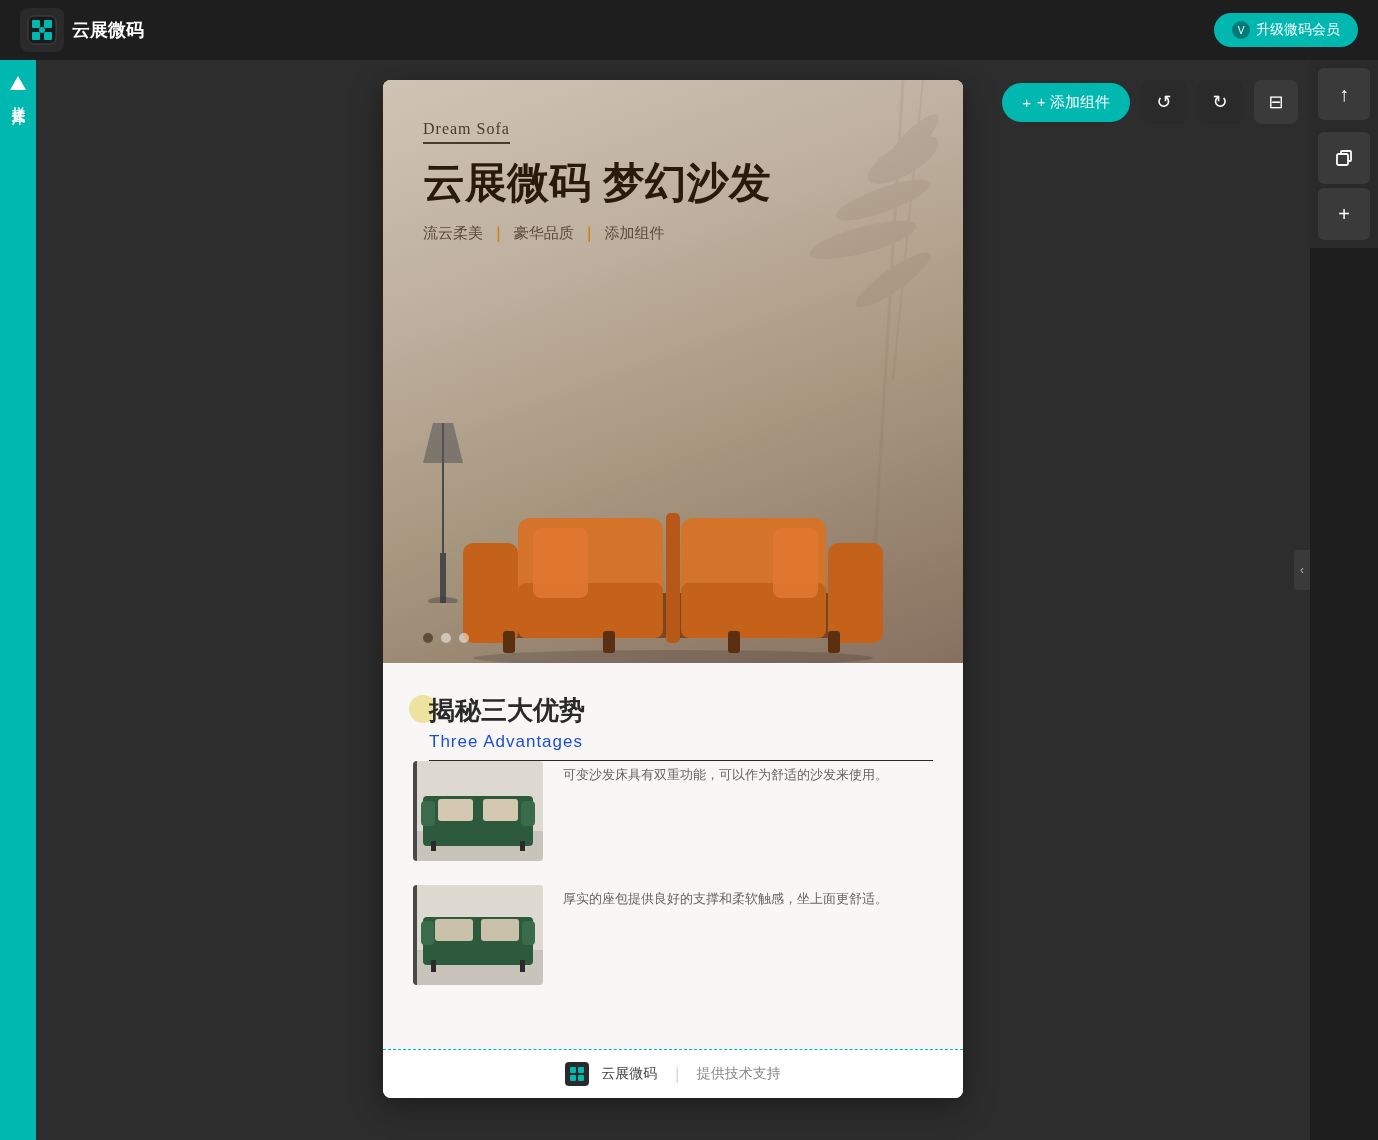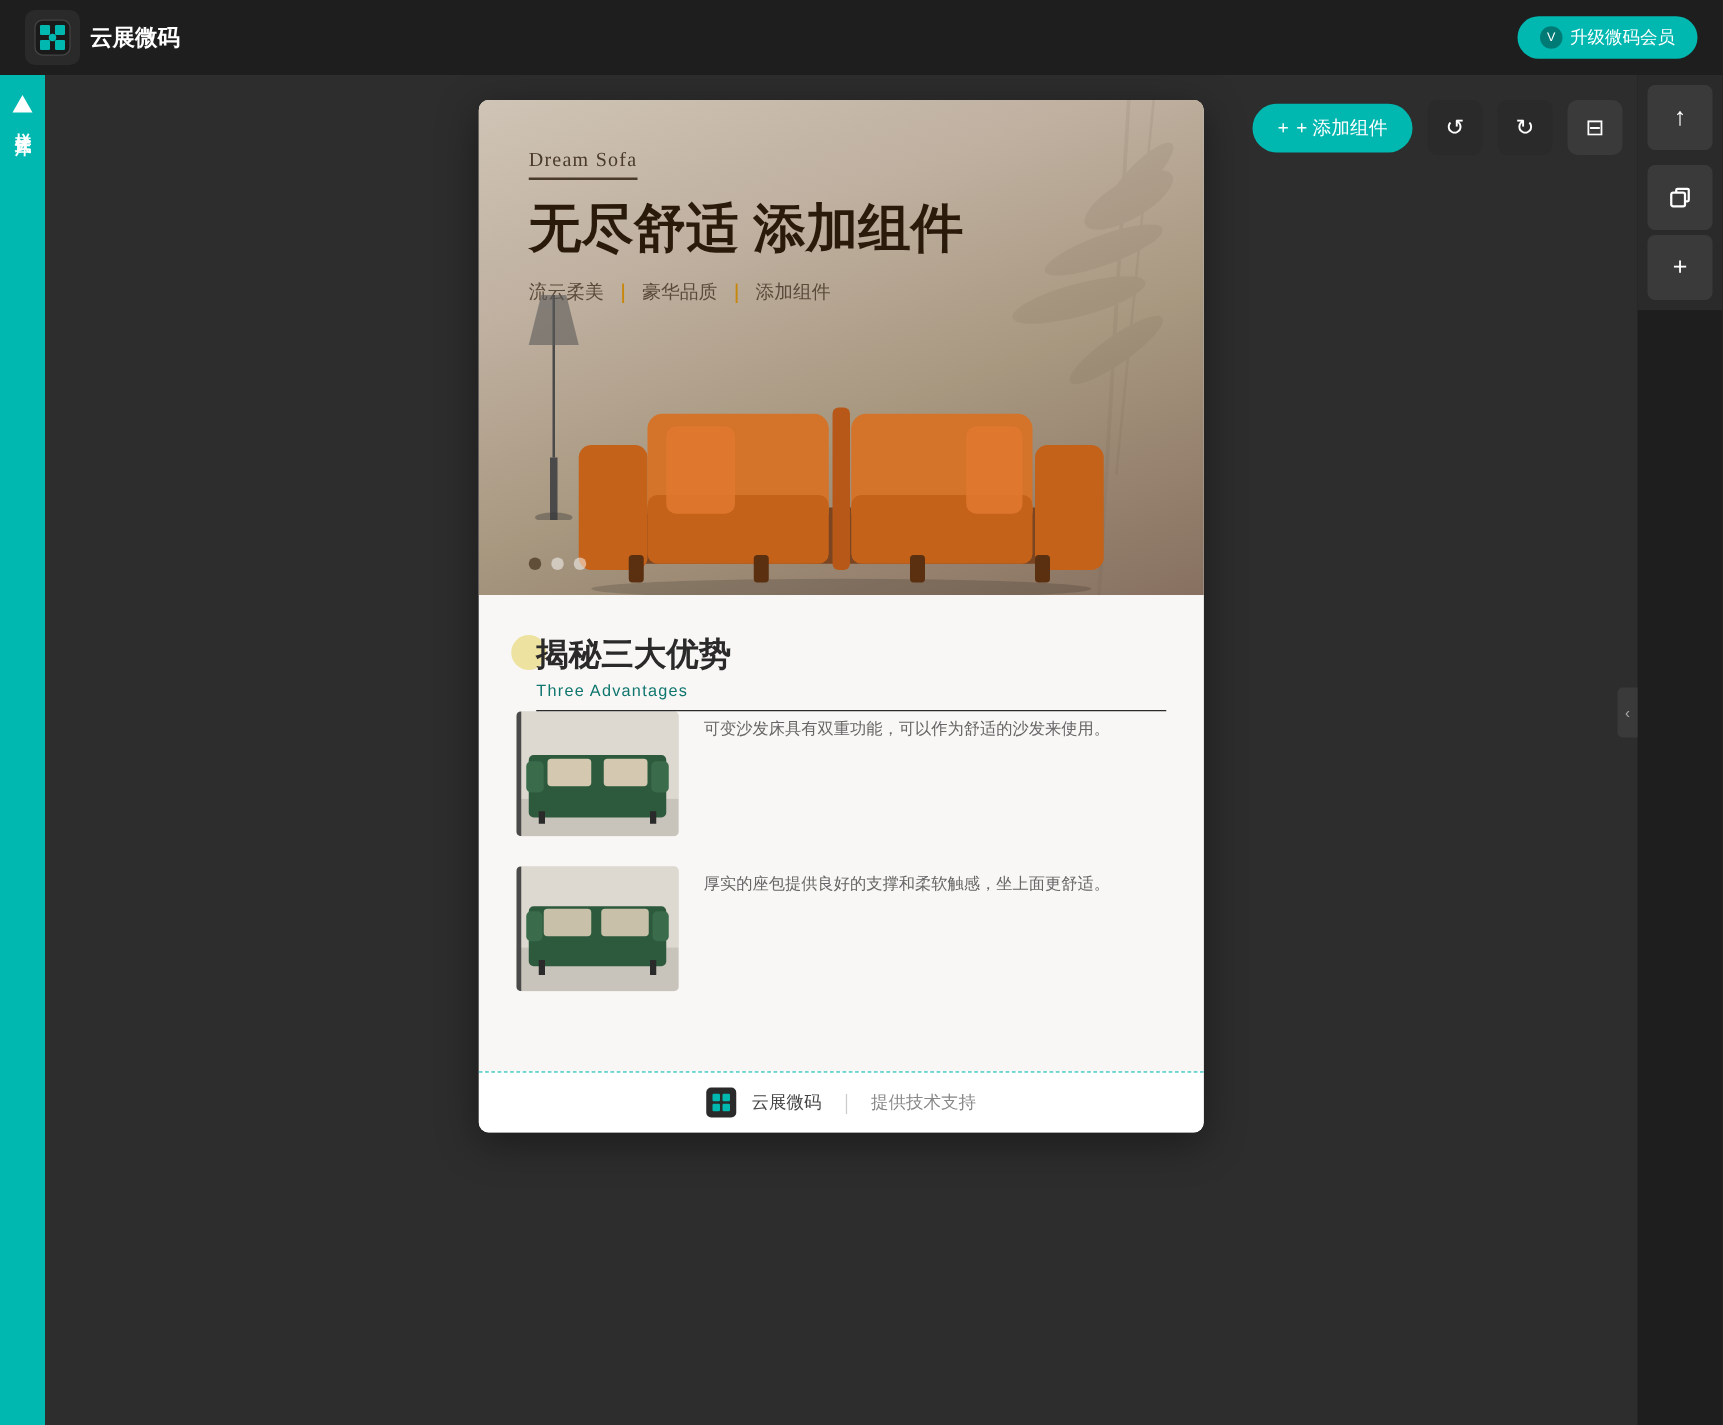--- a/index.html
+++ b/index.html
@@ -194,21 +194,21 @@
       background: white;
       border-radius: 8px;
       overflow: hidden;
       box-shadow: 0 8px 32px rgba(0,0,0,0.4);
       position: relative;
     }
 
     
     .hero-banner {
       width: 100%;
-      height: 396px;
+      height: 583px;
       background: linear-gradient(135deg, #d4c9bb 0%, #c8bba8 40%, #b5a899 60%, #8a7a6a 100%);
       position: relative;
       overflow: hidden;
     }
     .hero-bg-overlay {
       position: absolute;
       inset: 0;
       background: linear-gradient(160deg, #cfc4b5 0%, #bfb0a0 30%, #a89880 60%, #877060 100%);
     }
     
@@ -320,22 +320,22 @@
       opacity: 0.7;
     }
     .section-title {
       font-size: 26px;
       font-weight: 700;
       color: #2a2a2a;
       position: relative;
       z-index: 1;
     }
     .section-subtitle {
-      font-size: 13px;
-      color: #0f766e;
+      font-size: 17px;
+      color: #1d4ed8;
       margin-top: 4px;
       letter-spacing: 1px;
     }
     .section-divider {
       height: 1px;
       background: #2a2a2a;
       margin-top: 8px;
       width: 100%;
     }
 
@@ -509,21 +509,21 @@
           <ellipse cx="190" cy="60" rx="35" ry="10" transform="rotate(-45 190 60)"></ellipse>
           <ellipse cx="140" cy="160" rx="55" ry="13" transform="rotate(-15 140 160)"></ellipse>
           <ellipse cx="170" cy="200" rx="45" ry="11" transform="rotate(-35 170 200)"></ellipse>
           <line x1="180" y1="0" x2="150" y2="500" stroke="#6a5a4a" stroke-width="3"></line>
           <line x1="200" y1="0" x2="170" y2="300" stroke="#6a5a4a" stroke-width="2"></line>
         </g>
       </svg>
 
       <div class="hero-content">
         <div class="hero-subtitle">Dream Sofa</div>
-        <div class="hero-title">无尽舒适 添加组件</div>
+        <div class="hero-title">云展微码 梦幻沙发</div>
         <div class="hero-tags">
           <span>流云柔美</span>
           <span class="divider">｜</span>
           <span>豪华品质</span>
           <span class="divider">｜</span>
           <span>添加组件</span>
         </div>
       </div>
 
       <svg class="lamp" width="60" height="180" viewBox="0 0 60 180">

